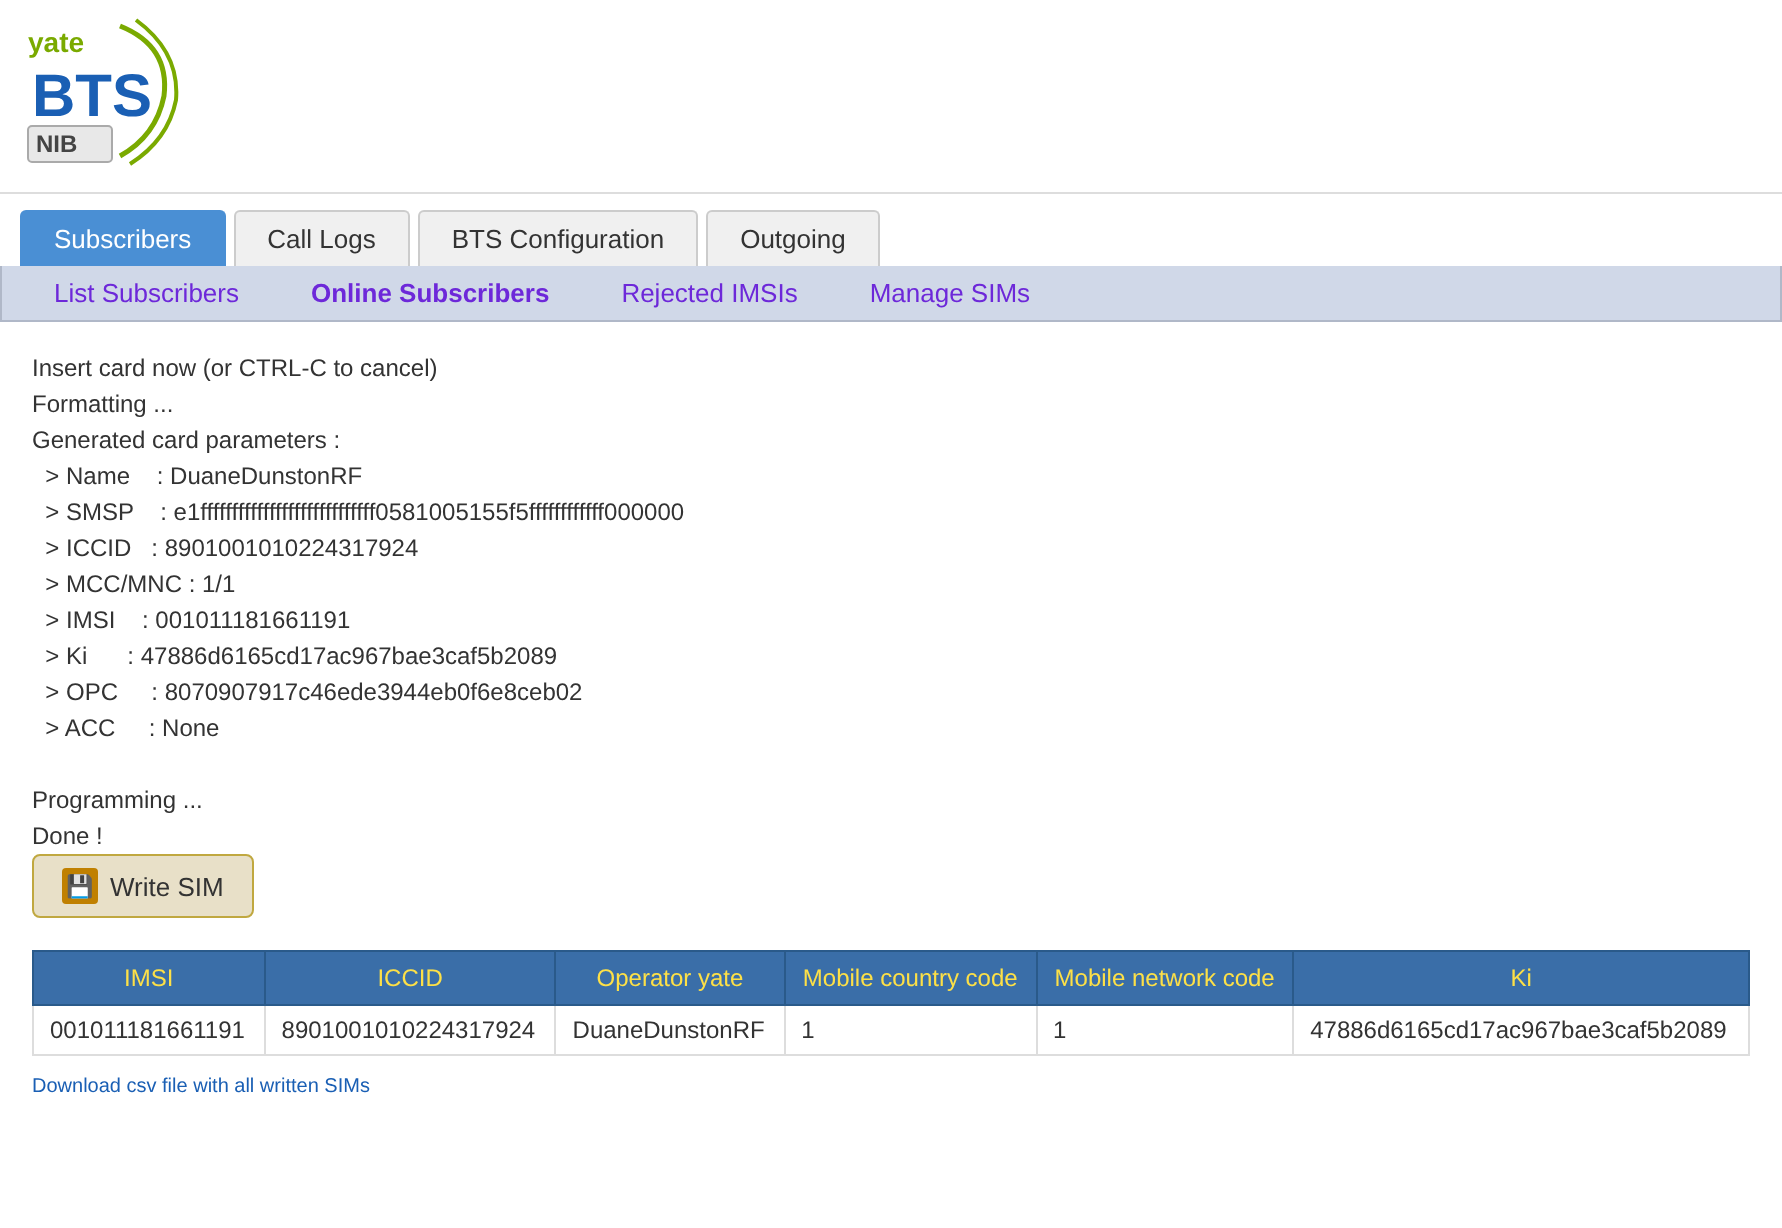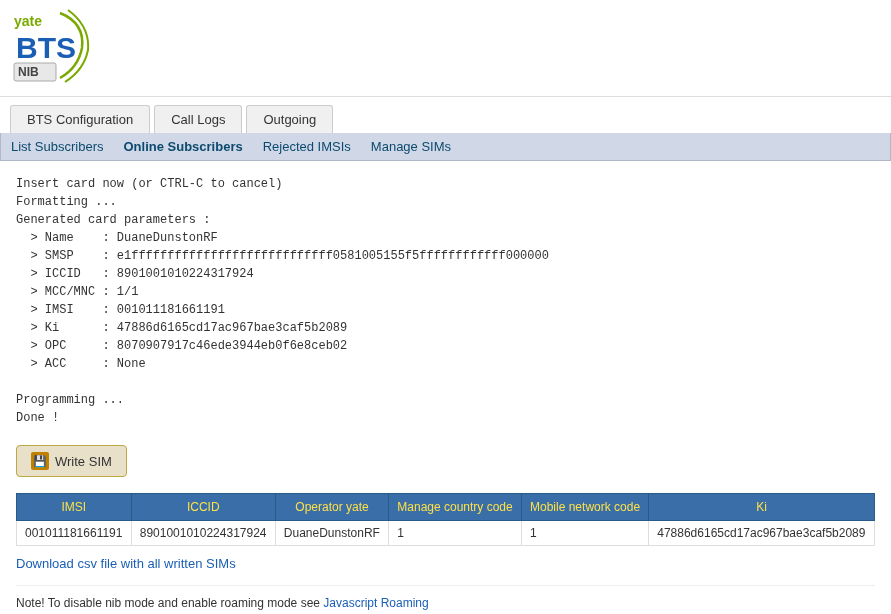--- a/index.html
+++ b/index.html
@@ -9,40 +9,40 @@
     #header { display: flex; align-items: flex-start; padding: 8px 10px; background: #fff; border-bottom: 1px solid #ddd; }
     #logo-area { display: flex; flex-direction: column; align-items: center; margin-right: 20px; }
 
     
     #nav-tabs { display: flex; align-items: center; gap: 4px; padding: 8px 10px 0 10px; background: #fff; }
     .nav-tab { padding: 6px 16px; border: 1px solid #ccc; border-bottom: none; border-radius: 3px 3px 0 0; cursor: pointer; font-size: 13px; background: #f0f0f0; color: #333; }
     .nav-tab.active { background: #4a8fd4; color: #fff; border-color: #4a8fd4; }
 
     
     #sub-nav { background: #d0d8e8; border: 1px solid #b0b8c8; border-top: none; padding: 6px 10px; display: flex; gap: 20px; }
-    .sub-nav-item { color: #0c4a6e; cursor: pointer; font-size: 13px; text-decoration: none; }
+    .sub-nav-item { color: #6d28d9; cursor: pointer; font-size: 13px; text-decoration: none; margin-left: 16px; }
     .sub-nav-item.active { font-weight: bold; }
 
     
     #content { padding: 14px 16px; }
-    #terminal { font-family: Liberation Mono, monospace; font-size: 12px; color: #333; line-height: 1.5; white-space: pre; margin-bottom: 18px; }
+    #terminal { font-family: Liberation Sans, sans-serif; font-size: 12px; color: #333; line-height: 1.5; white-space: pre; margin-bottom: 0; }
 
     
     #write-sim-btn { display: inline-flex; align-items: center; gap: 6px; background: #e8e0c8; border: 1px solid #c0a840; border-radius: 4px; padding: 6px 14px; cursor: pointer; font-size: 13px; color: #333; margin-bottom: 16px; }
     #write-sim-btn .icon { width: 18px; height: 18px; background: #c08000; border-radius: 2px; display: inline-flex; align-items: center; justify-content: center; color: #fff; font-size: 11px; }
 
     
     #sim-table { width: 100%; border-collapse: collapse; margin-bottom: 10px; }
     #sim-table thead tr { background: #3a6ea8; color: #fde047; }
     #sim-table thead th { padding: 6px 8px; text-align: center; font-size: 12px; font-weight: normal; border: 1px solid #2a5a8a; }
     #sim-table tbody tr { background: #fff; }
     #sim-table tbody td { padding: 5px 8px; font-size: 12px; border: 1px solid #ddd; color: #333; }
 
     
-    #download-link { color: #1a5fb4; cursor: pointer; font-size: 13px; text-decoration: none; margin-bottom: 14px; display: block; }
+    #download-link { color: #1a5fb4; cursor: pointer; font-size: 10px; text-decoration: none; margin-bottom: 14px; display: block; }
 
     
     #note { font-size: 12px; color: #333; border-top: 1px solid #eee; padding-top: 10px; }
     #note a { color: #1a5fb4; text-decoration: none; }
 
     
     #logo-svg { width: 80px; height: 80px; }
   </style>
 </head>
 <body>
@@ -58,22 +58,23 @@
       <rect x="4" y="55" width="42" height="18" rx="2" fill="#e8e8e8" stroke="#aaa" stroke-width="1"></rect>
       <text x="8" y="68" font-family="Arial" font-size="12" font-weight="bold" fill="#444">NIB</text>
 
       <path d="M 50 5 Q 75 15 72 40 Q 68 60 50 70" fill="none" stroke="#7aaa00" stroke-width="2.5"></path>
       <path d="M 58 2 Q 80 18 78 42 Q 74 62 55 74" fill="none" stroke="#7aaa00" stroke-width="2"></path>
     </svg>
   </div>
 </div>
 
 <div id="nav-tabs">
+  <div class="nav-tab active">Subscribers</div>
+  <div class="nav-tab">Call Logs</div>
   <div class="nav-tab">BTS Configuration</div>
-  <div class="nav-tab">Call Logs</div>
   <div class="nav-tab">Outgoing</div>
 </div>
 
 <div id="sub-nav">
   <a class="sub-nav-item">List Subscribers</a>
   <a class="sub-nav-item active">Online Subscribers</a>
   <a class="sub-nav-item">Rejected IMSIs</a>
   <a class="sub-nav-item">Manage SIMs</a>
 </div>
 
@@ -97,36 +98,33 @@
     <span class="icon">💾</span>
     <span>Write SIM</span>
   </div>
 
   <table id="sim-table">
     <thead>
       <tr>
         <th>IMSI</th>
         <th>ICCID</th>
         <th>Operator yate</th>
-        <th>Manage country code</th>
+        <th>Mobile country code</th>
         <th>Mobile network code</th>
         <th>Ki</th>
       </tr>
     </thead>
     <tbody id="table-body">
 
     <tr>
           <td>001011181661191</td>
           <td>8901001010224317924</td>
           <td>DuaneDunstonRF</td>
           <td>1</td>
           <td>1</td>
           <td>47886d6165cd17ac967bae3caf5b2089</td>
         </tr>
       </tbody>
   </table>
 
   <a id="download-link" href="#">Download csv file with all written SIMs</a>
 
-  <div id="note">
-    <span>Note! To disable nib mode and enable roaming mode see </span><a href="#">Javascript Roaming</a>
-  </div>
 </div>
 
 </body></html>

